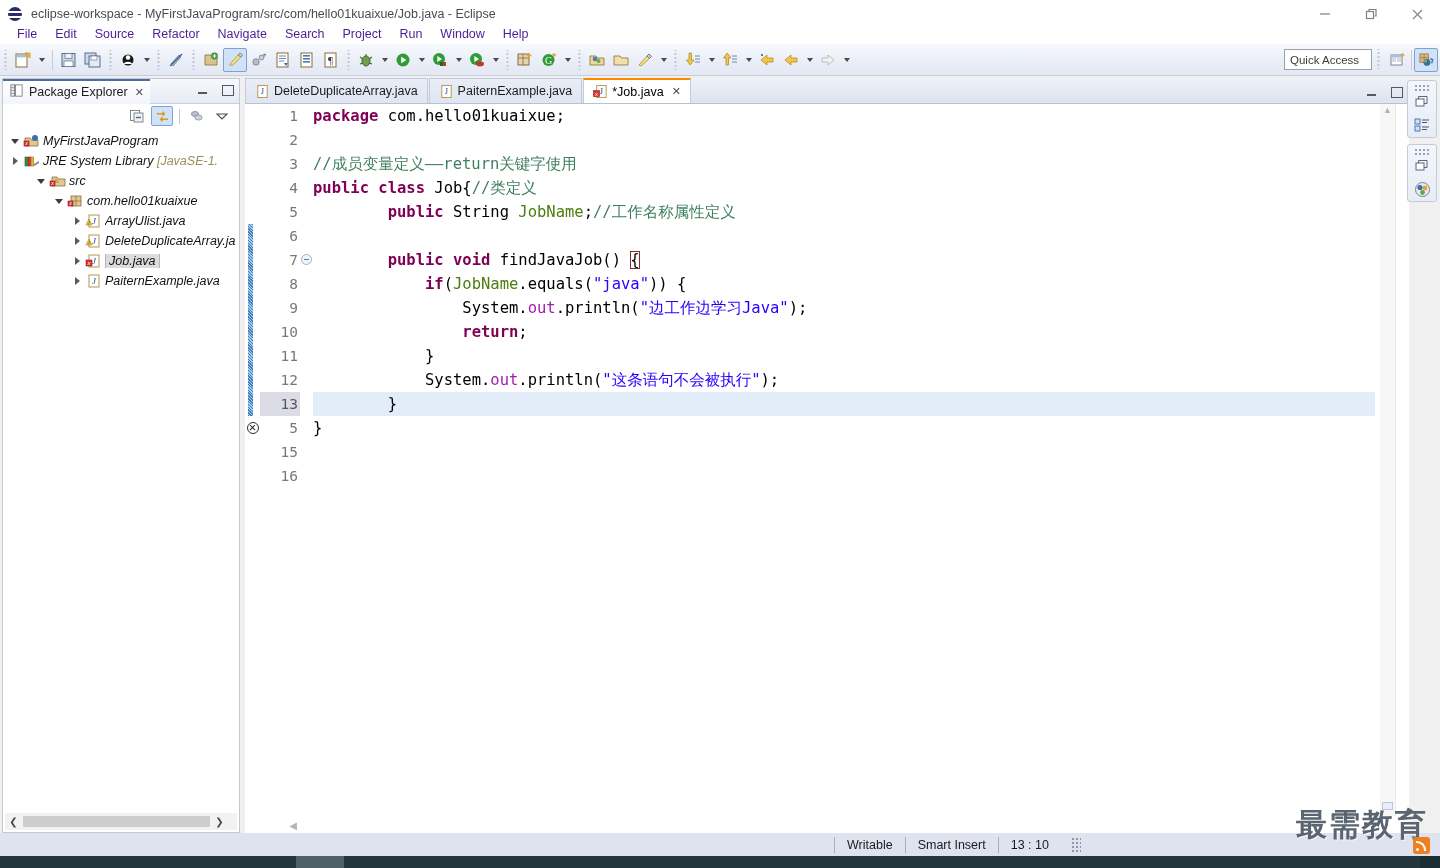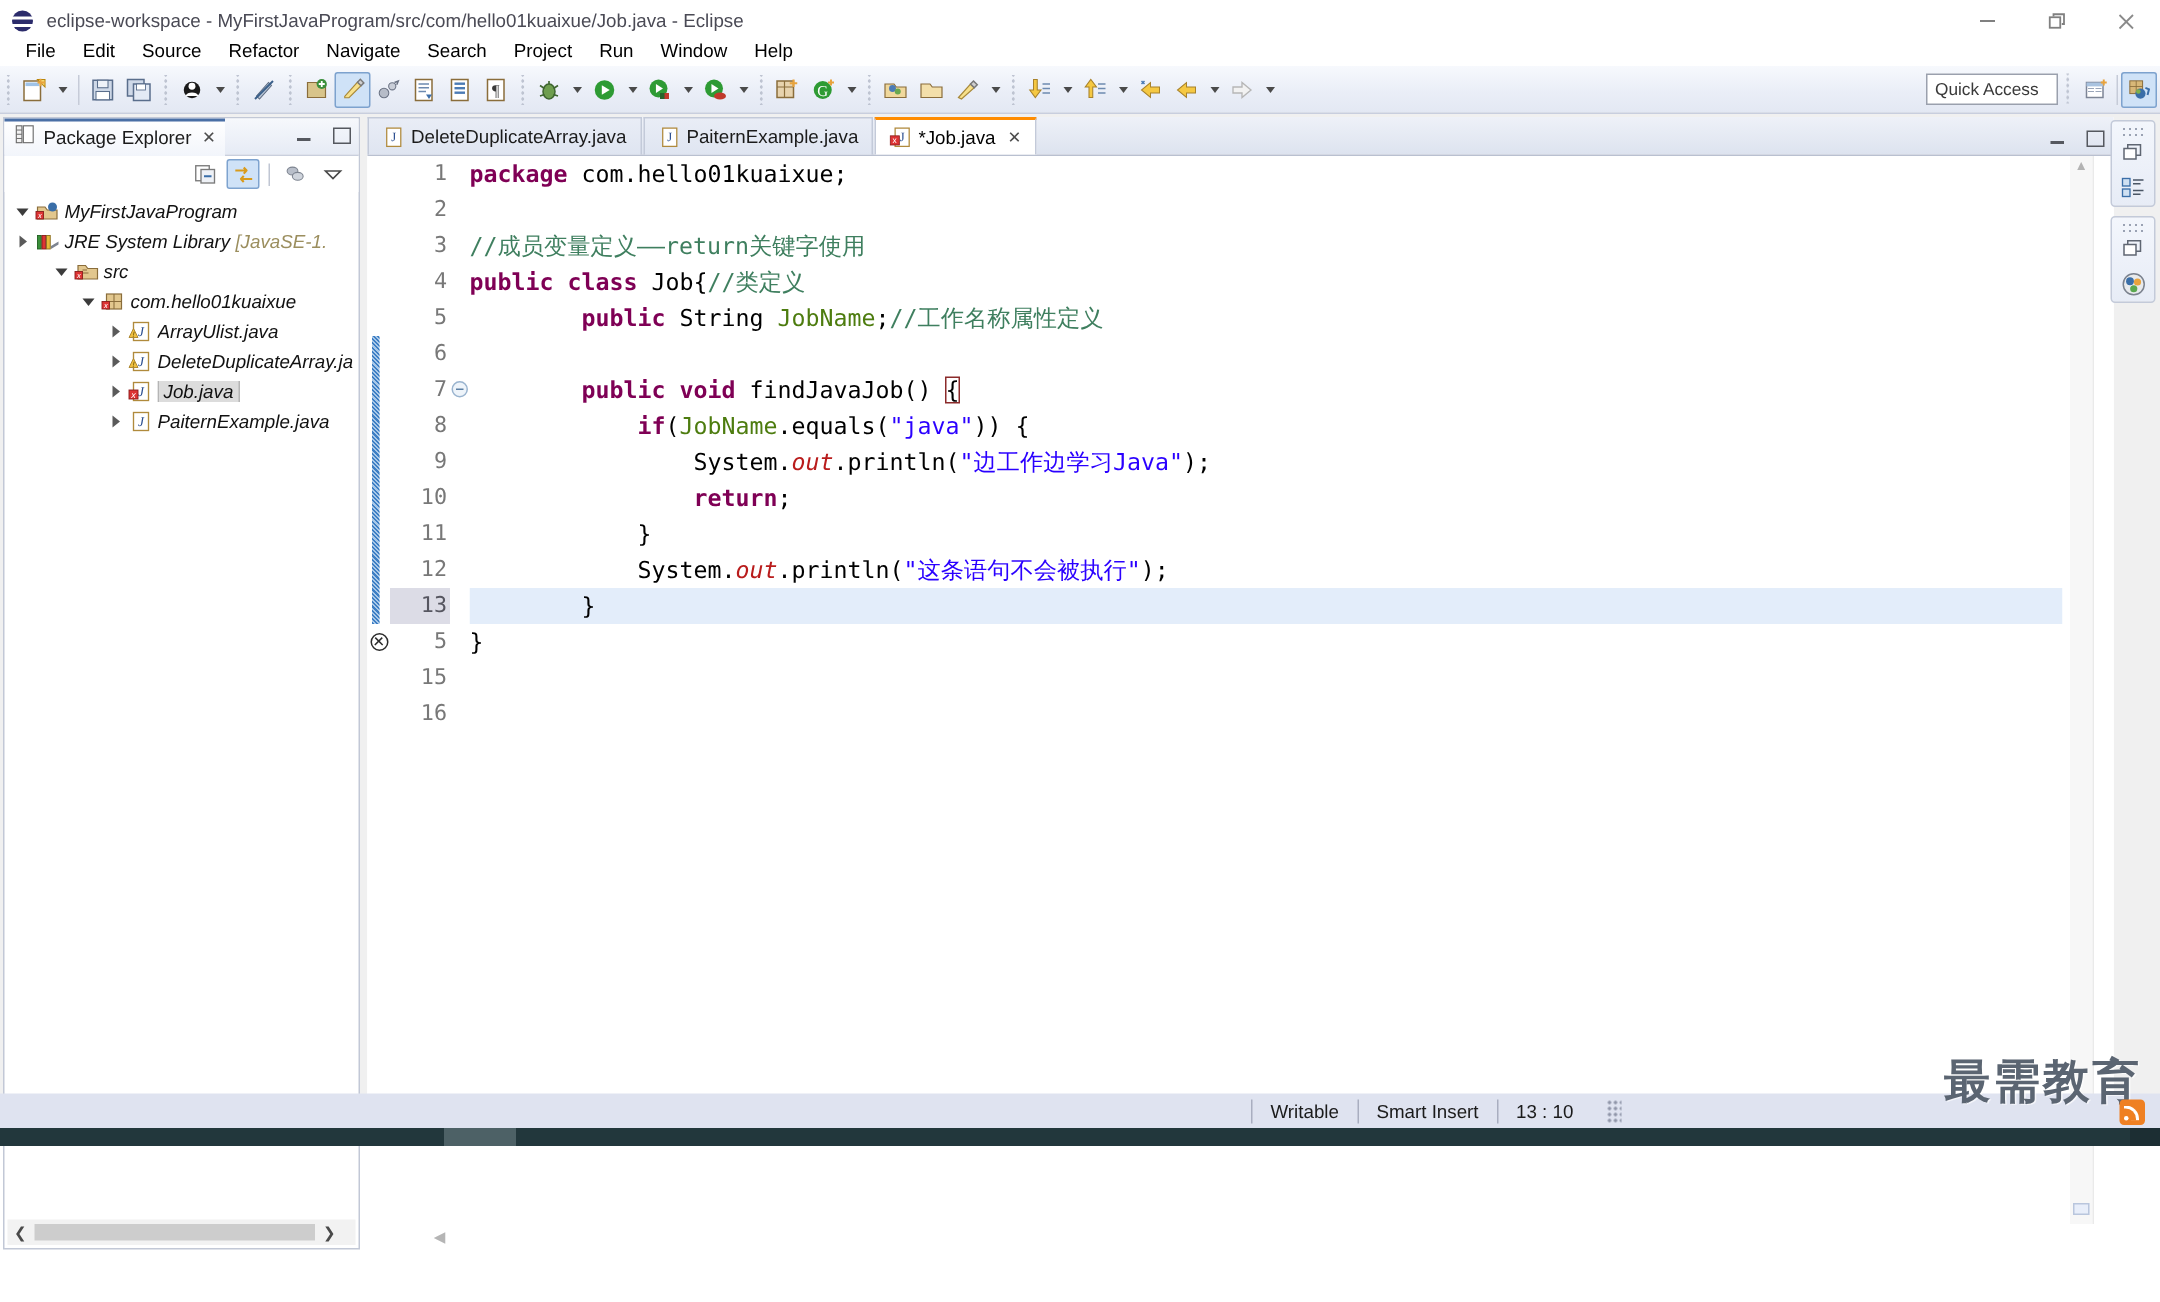--- a/index.html
+++ b/index.html
@@ -5,21 +5,21 @@
   * { box-sizing: border-box; }
   html, body {
     margin: 0; padding: 0;
     width: 1440px; height: 868px;
     overflow: hidden;
     font-family: "Liberation Sans", sans-serif;
     background: #ffffff;
   }
   #app {
     position: relative;
-    width: 1440px; height: 764px;
+    width: 1440px; height: 868px;
     background: #f0f0f0;
   }
 
   
   .titlebar {
     position: absolute; top: 0; left: 0; width: 1440px; height: 28px;
     background: #ffffff;
     display: flex; align-items: center;
   }
   .title-icon {
@@ -49,21 +49,21 @@
   }
   .winbtn svg { display: block; }
 
   
   .menubar {
     position: absolute; top: 22px; left: 0; width: 1440px; height: 24px;
     background: #ffffff;
     display: flex; align-items: center; padding-left: 8px;
   }
   .menu-item {
-    font-size: 12.5px; color: #000000;
+    font-size: 12.5px; color: #4c1d95;
     padding: 3px 9px; white-space: nowrap;
   }
 
   
   .toolbar {
     position: absolute; top: 44px; left: 0; width: 1440px; height: 32px;
     background: linear-gradient(to bottom, #f7f9fd 0%, #eaeef7 55%, #e3e8f3 100%);
     border-bottom: 1px solid #c8cede;
     display: flex; align-items: center;
   }
@@ -253,21 +253,21 @@
   .code-line {
     height: 24px; line-height: 24px; white-space: pre;
     font-family: "DejaVu Sans Mono", monospace; font-size: 15.5px;
     color: #000000;
   }
   .code-line.cur { background: #e3edfa; }
   .k  { color: #7f0055; font-weight: bold; }
   .s  { color: #2a00ff; }
   .c  { color: #3f7f5f; }
   .f  { color: #4d7c0f; }
-  .sf { color: #b91c1c; font-style: italic; }
+  .sf { color: #a21caf; }
   .caret-brace {
     outline: 1px solid #8b2b2b; outline-offset: -1px;
   }
 
   .ed-vscroll {
     position: absolute; right: 14px; top: 0; width: 15px; height: 712px;
     background: #f7f7f7;
   }
   .ed-vscroll .up {
     position: absolute; top: 2px; left: 2px; width: 11px; height: 9px;

